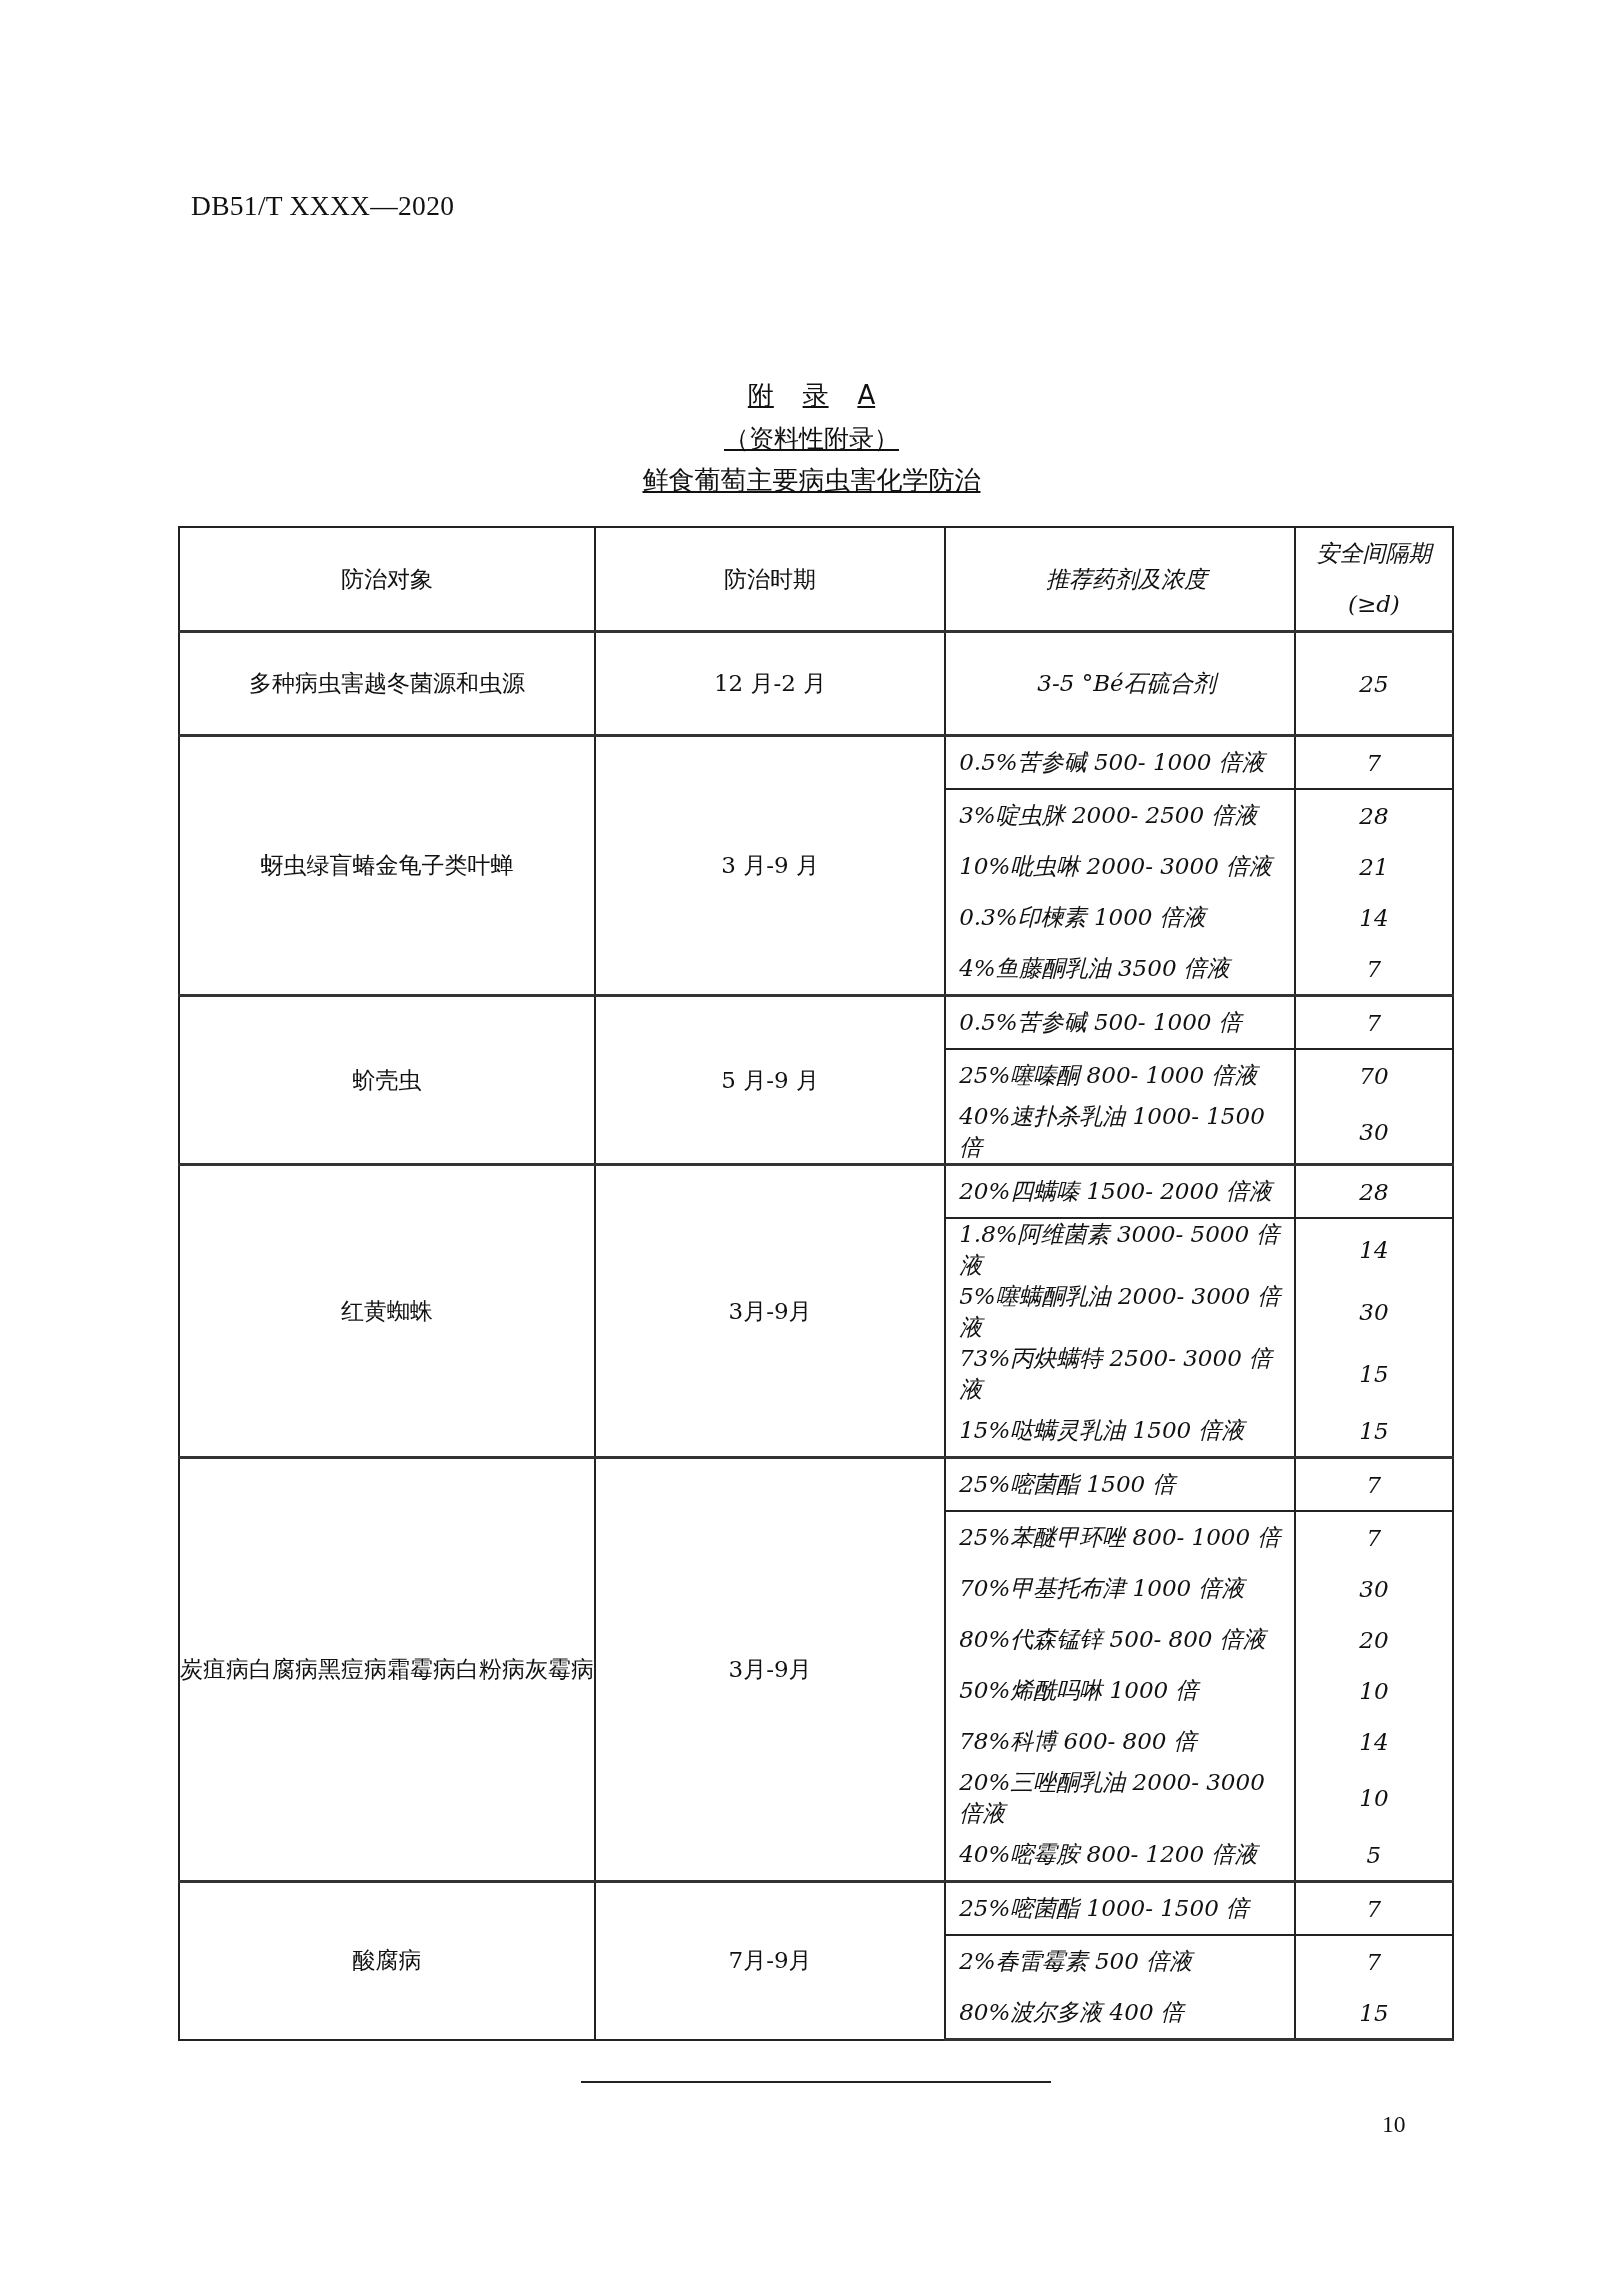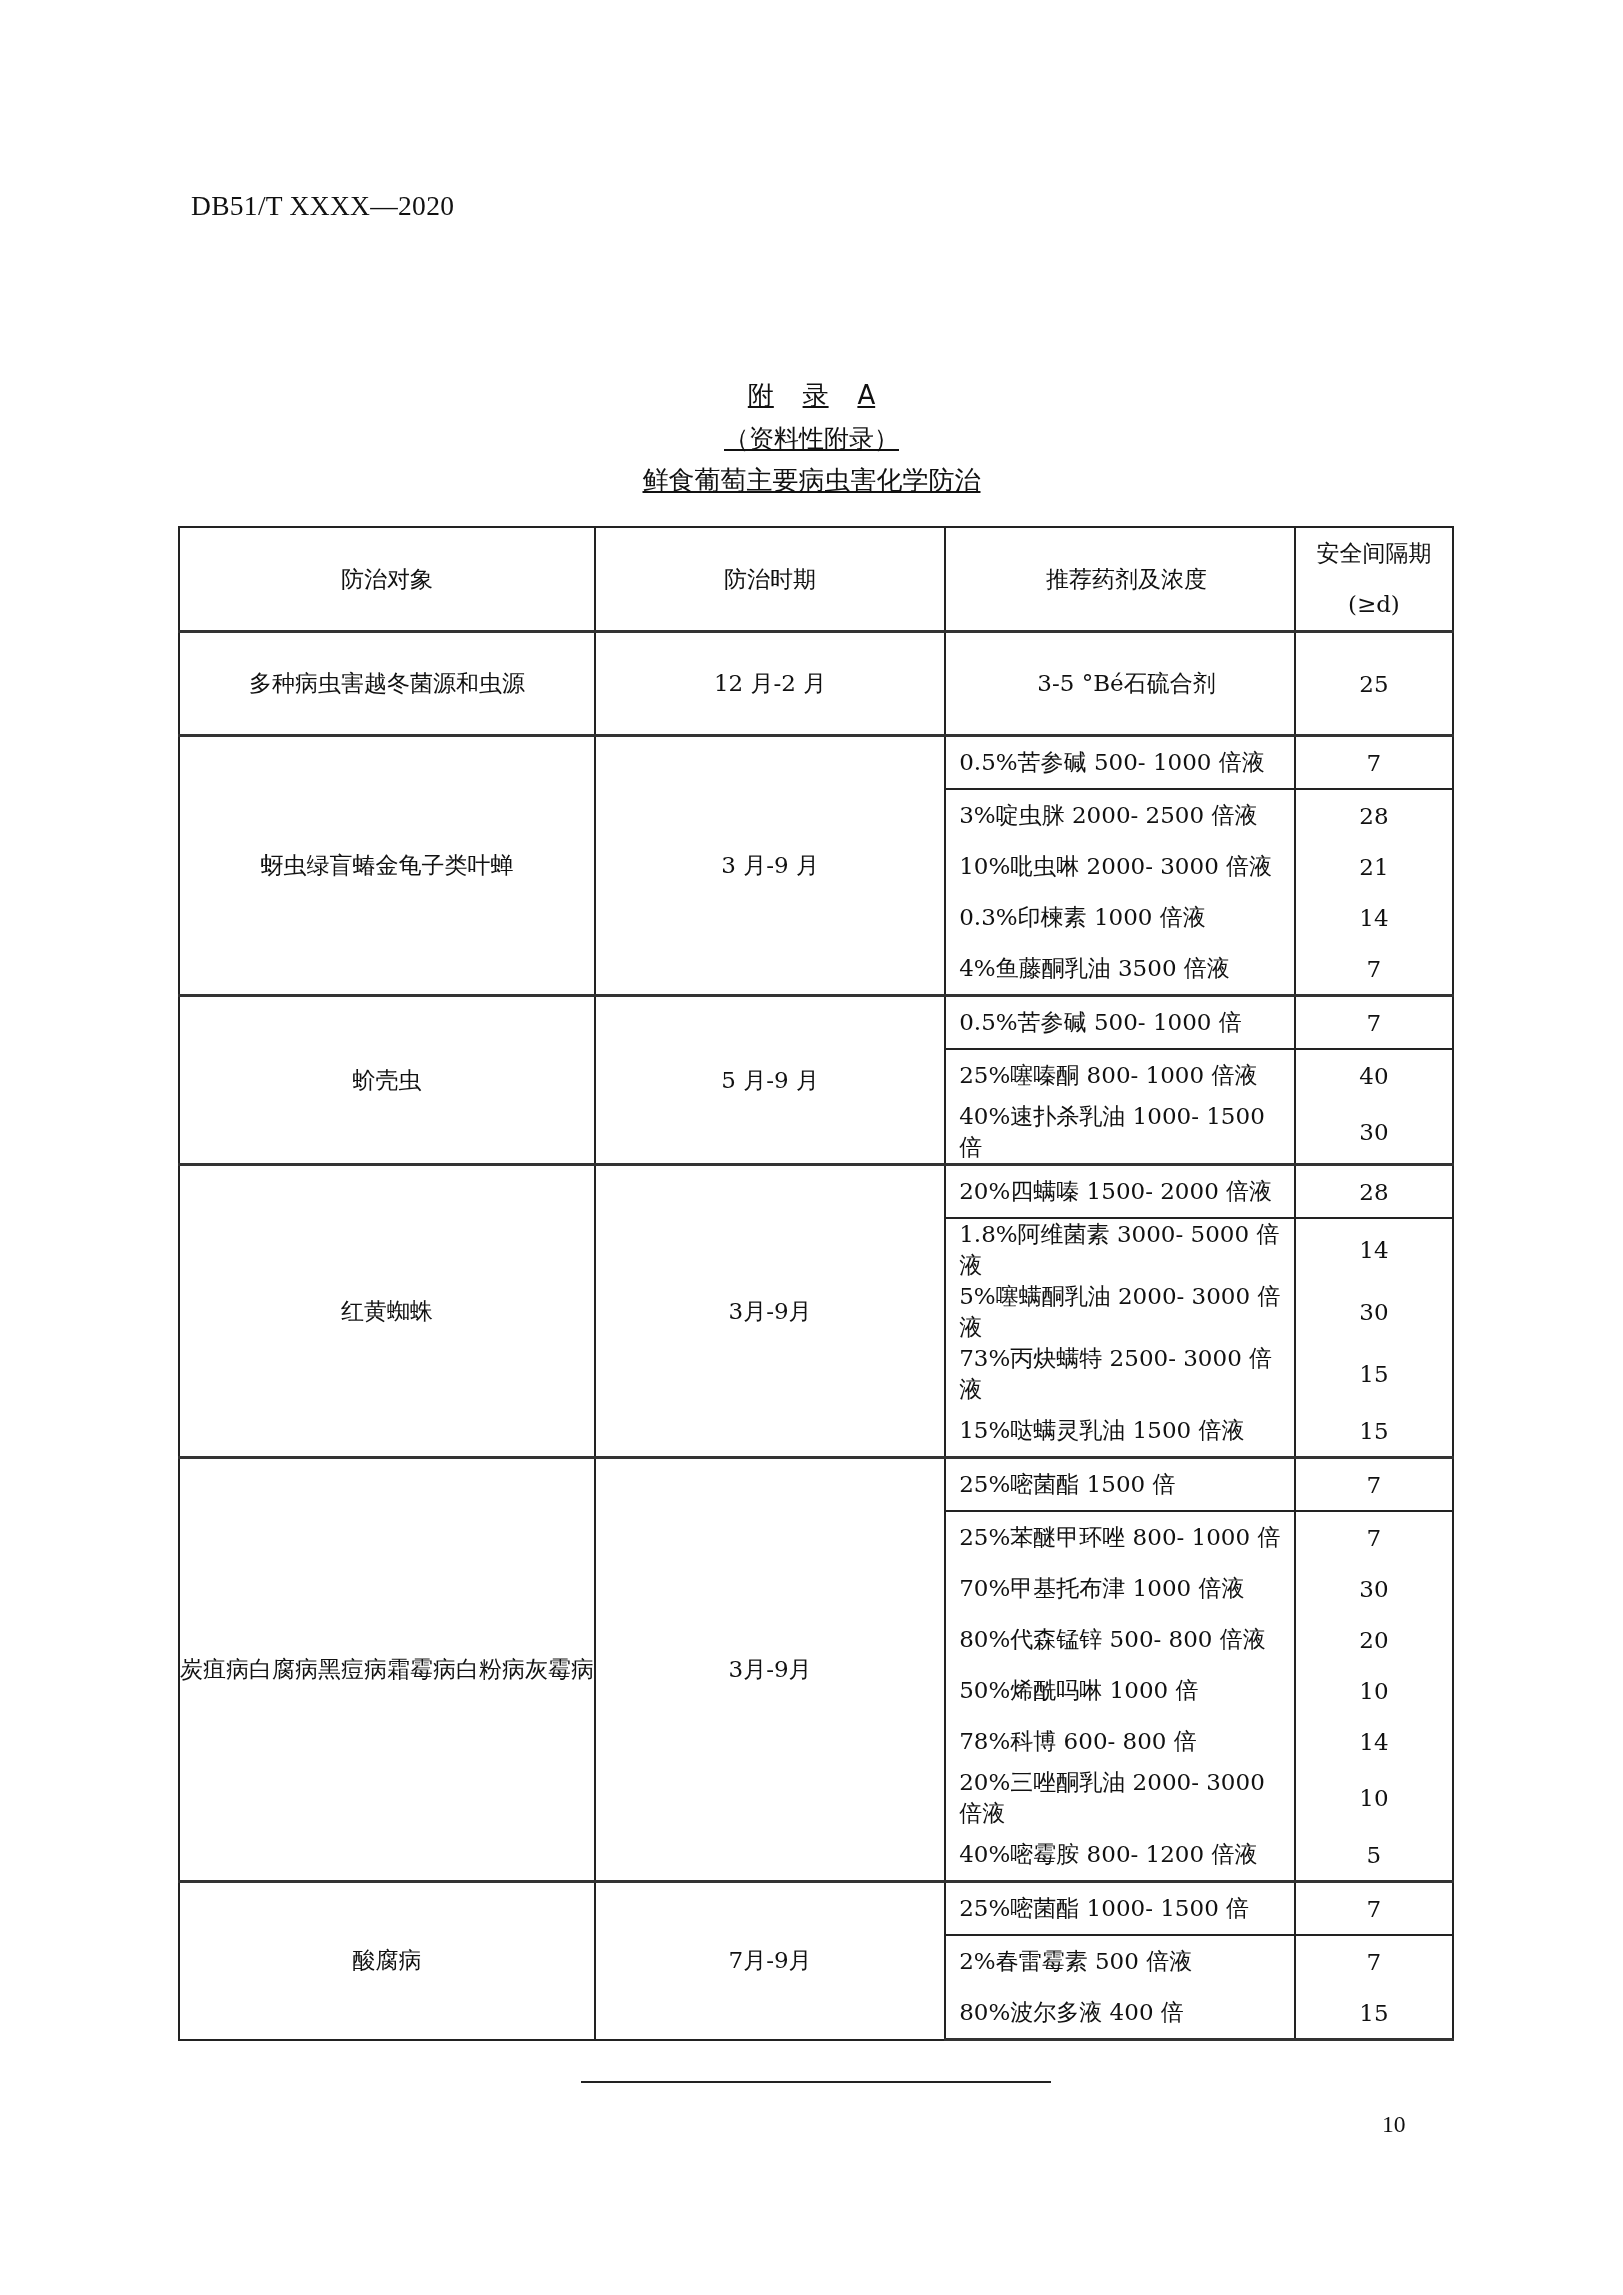--- a/index.html
+++ b/index.html
@@ -16,21 +16,21 @@
   .c1 { width:217px; text-align:center; }
   .c2 { width:457px; text-align:center; }
   .c3 { width:431px; text-align:left; padding-left:13px !important; }
   .c4 { width:171px; text-align:center; }
   .line { height:51px; line-height:51px; white-space:nowrap; }
   .hdr td { height:99px; }
   .target-stack { display:flex; flex-direction:row; justify-content:center; }
   .footer-rule { position:absolute; left:581px; top:2081px; width:470px; height:0; border-top:2px solid #222; }
   .page-num { position:absolute; left:1382px; top:2111px; font-size:23.6px; font-family:"Liberation Serif","DejaVu Serif",serif; }
 </style>
-<style>table.main tr:not(.group-start):not(.hdr) td.c3, table.main tr:not(.group-start):not(.hdr) td.c4 { border-top:none; } table.main td.c3, table.main td.c4 { border-bottom:none; } table.main tr.group-start td, table.main tr.hdr td { border-bottom:2px solid #222; } table.main tbody tr:last-child td { border-bottom:3.3px solid #333; }</style></head>
+<style>table.main tr:not(.group-start):not(.hdr) td.c3, table.main tr:not(.group-start):not(.hdr) td.c4 { border-top:none; } table.main td.c3, table.main td.c4 { border-bottom:none;font-style:italic; } table.main tr.group-start td, table.main tr.hdr td { border-bottom:2px solid #222; } table.main tbody tr:last-child td { border-bottom:3.3px solid #333; }</style></head>
 <body>
 
 <div class="doc-code">DB51/T XXXX—2020</div>
 
 <div class="heading h-annex">
   <span>附</span><span>录</span><span>A</span>
 </div>
 <div class="heading h-nature">（资料性附录）</div>
 <div class="heading h-title">鲜食葡萄主要病虫害化学防治</div>
 
@@ -90,21 +90,21 @@
           <div class="target-stack">
             <div class="line">蚧壳虫</div>
           </div>
         </td>
         <td class="c2" rowspan="3">5 月-9 月</td>
         <td class="c3" style="height: 51px;">0.5%苦参碱 500- 1000 倍</td>
         <td class="c4">7</td>
       </tr>
       <tr>
         <td class="c3" style="height: 51px; margin-top: 29px;">25%噻嗪酮 800- 1000 倍液</td>
-        <td class="c4">40</td>
+        <td class="c4">70</td>
       </tr>
       <tr>
         <td class="c3" style="height: 51px;">40%速扑杀乳油 1000- 1500 倍</td>
         <td class="c4">30</td>
       </tr>
       <tr class="group-start">
         <td class="c1" rowspan="5">
           <div class="target-stack">
             <div class="line">红黄蜘蛛</div>
           </div>

